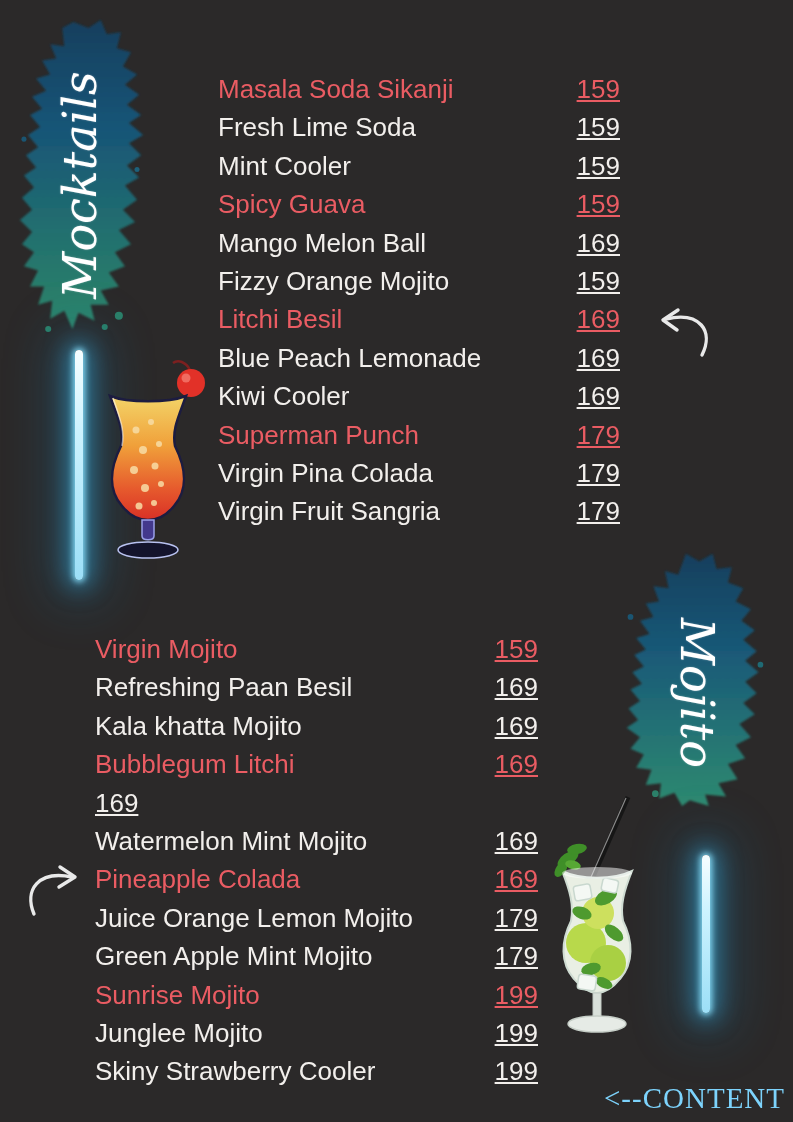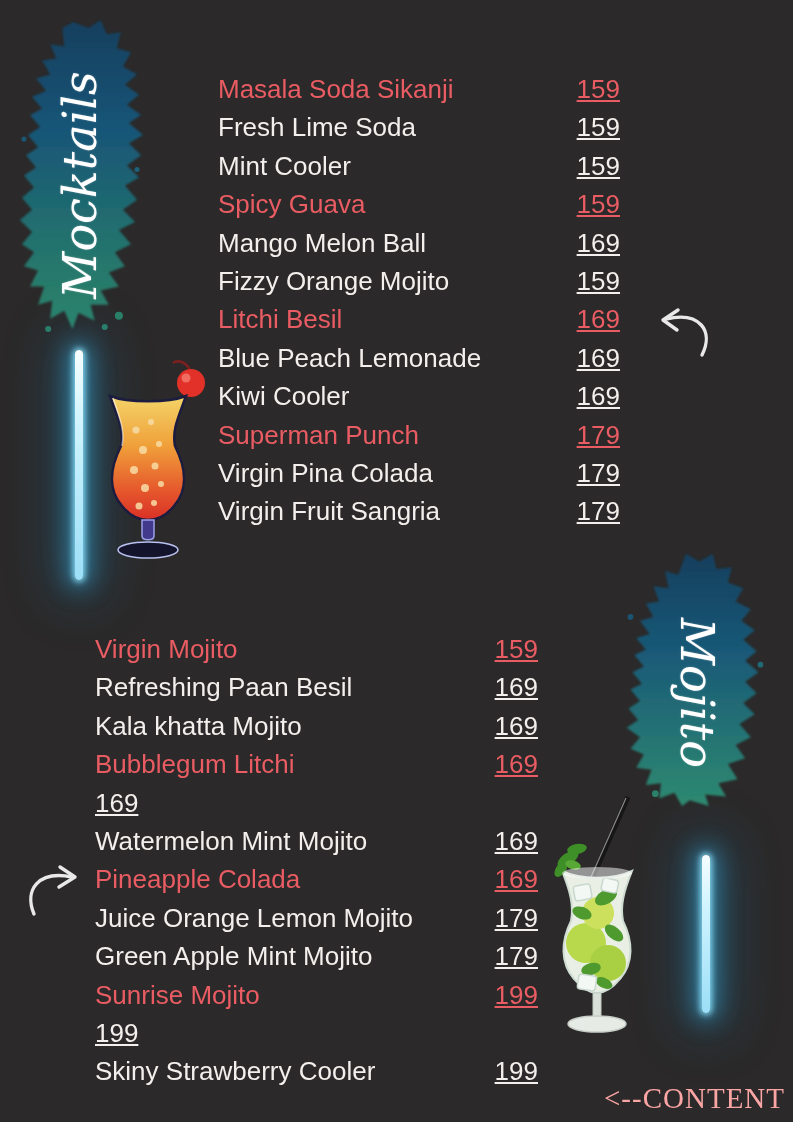--- a/index.html
+++ b/index.html
@@ -44,21 +44,21 @@
   .abs{position:absolute;}
   #splash-left{left:16px; top:18px;}
   #splash-right{left:598px; top:543px;}
   #glass-mocktail{left:98px; top:358px;}
   #glass-mojito{left:545px; top:793px;}
   #arrow-litchi{left:636px; top:303px;}
   #arrow-pineapple{left:22px; top:858px;}
 
   #content-label{
     position:absolute; right:8px; top:1082px;
-    color:#fca5a5; font-family:"Liberation Serif", serif; font-size:29px;
+    color:#7dd3fc; font-family:"Liberation Serif", serif; font-size:29px;
     letter-spacing:1px;
   }
 </style>
 </head>
 <body>
 
 <div class="page">
 
   <svg id="splash-left" class="abs" width="130" height="318" viewBox="0 0 125 315">
     <defs>
@@ -255,20 +255,21 @@
       </div>
     <div class="row">
         <span class="nm">Green Apple Mint Mojito</span>
         <span class="pr">179</span>
       </div>
     <div class="row hl">
         <span class="nm">Sunrise Mojito</span>
         <span class="pr">199</span>
       </div>
     <div class="row">
+        <span class="nm">Junglee Mojito</span>
         <span class="pr">199</span>
       </div>
     <div class="row">
         <span class="nm">Skiny Strawberry Cooler</span>
         <span class="pr">199</span>
       </div>
   </div>
 
   <svg id="arrow-litchi" class="abs" width="80" height="55" viewBox="0 0 80 55">
     <g stroke="#e9e9e9" stroke-width="3.4" fill="none" stroke-linecap="round" stroke-linejoin="round">

